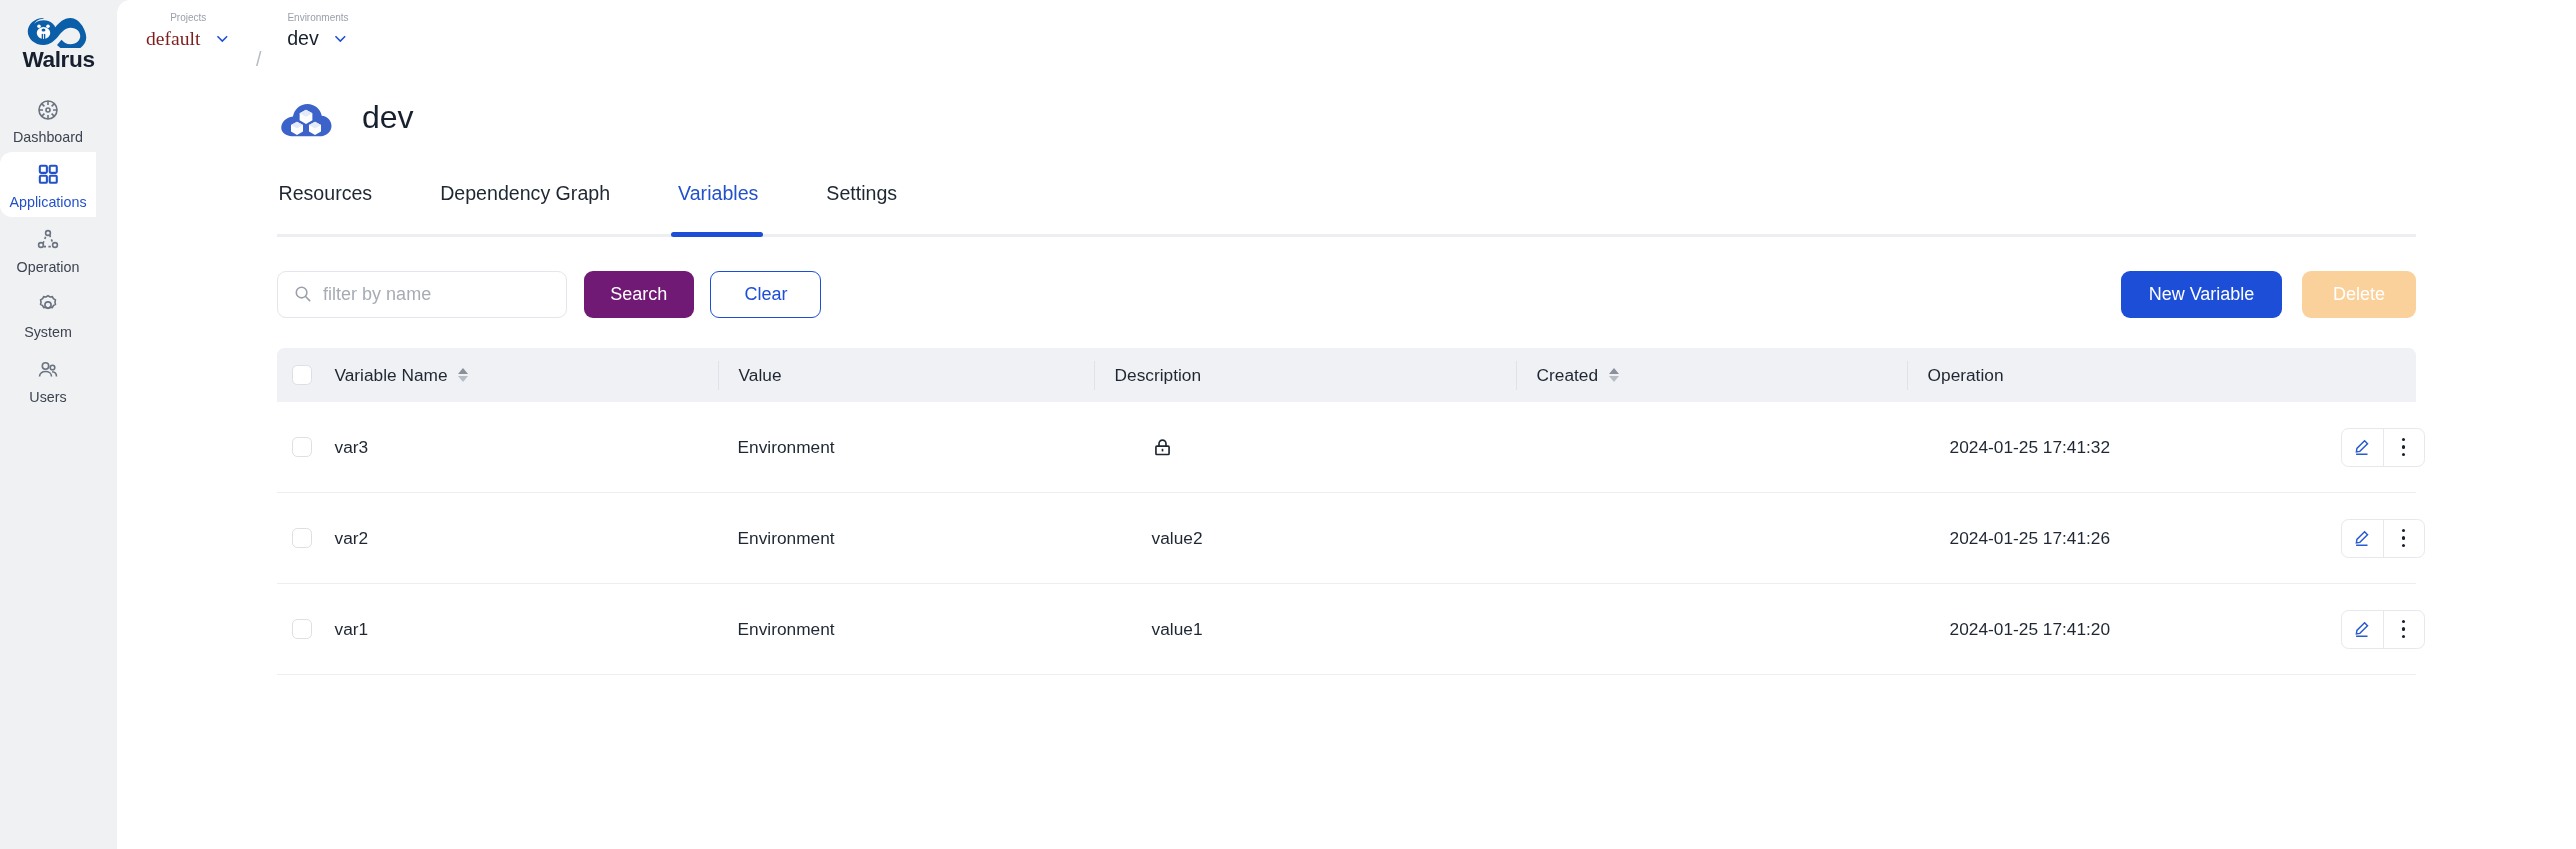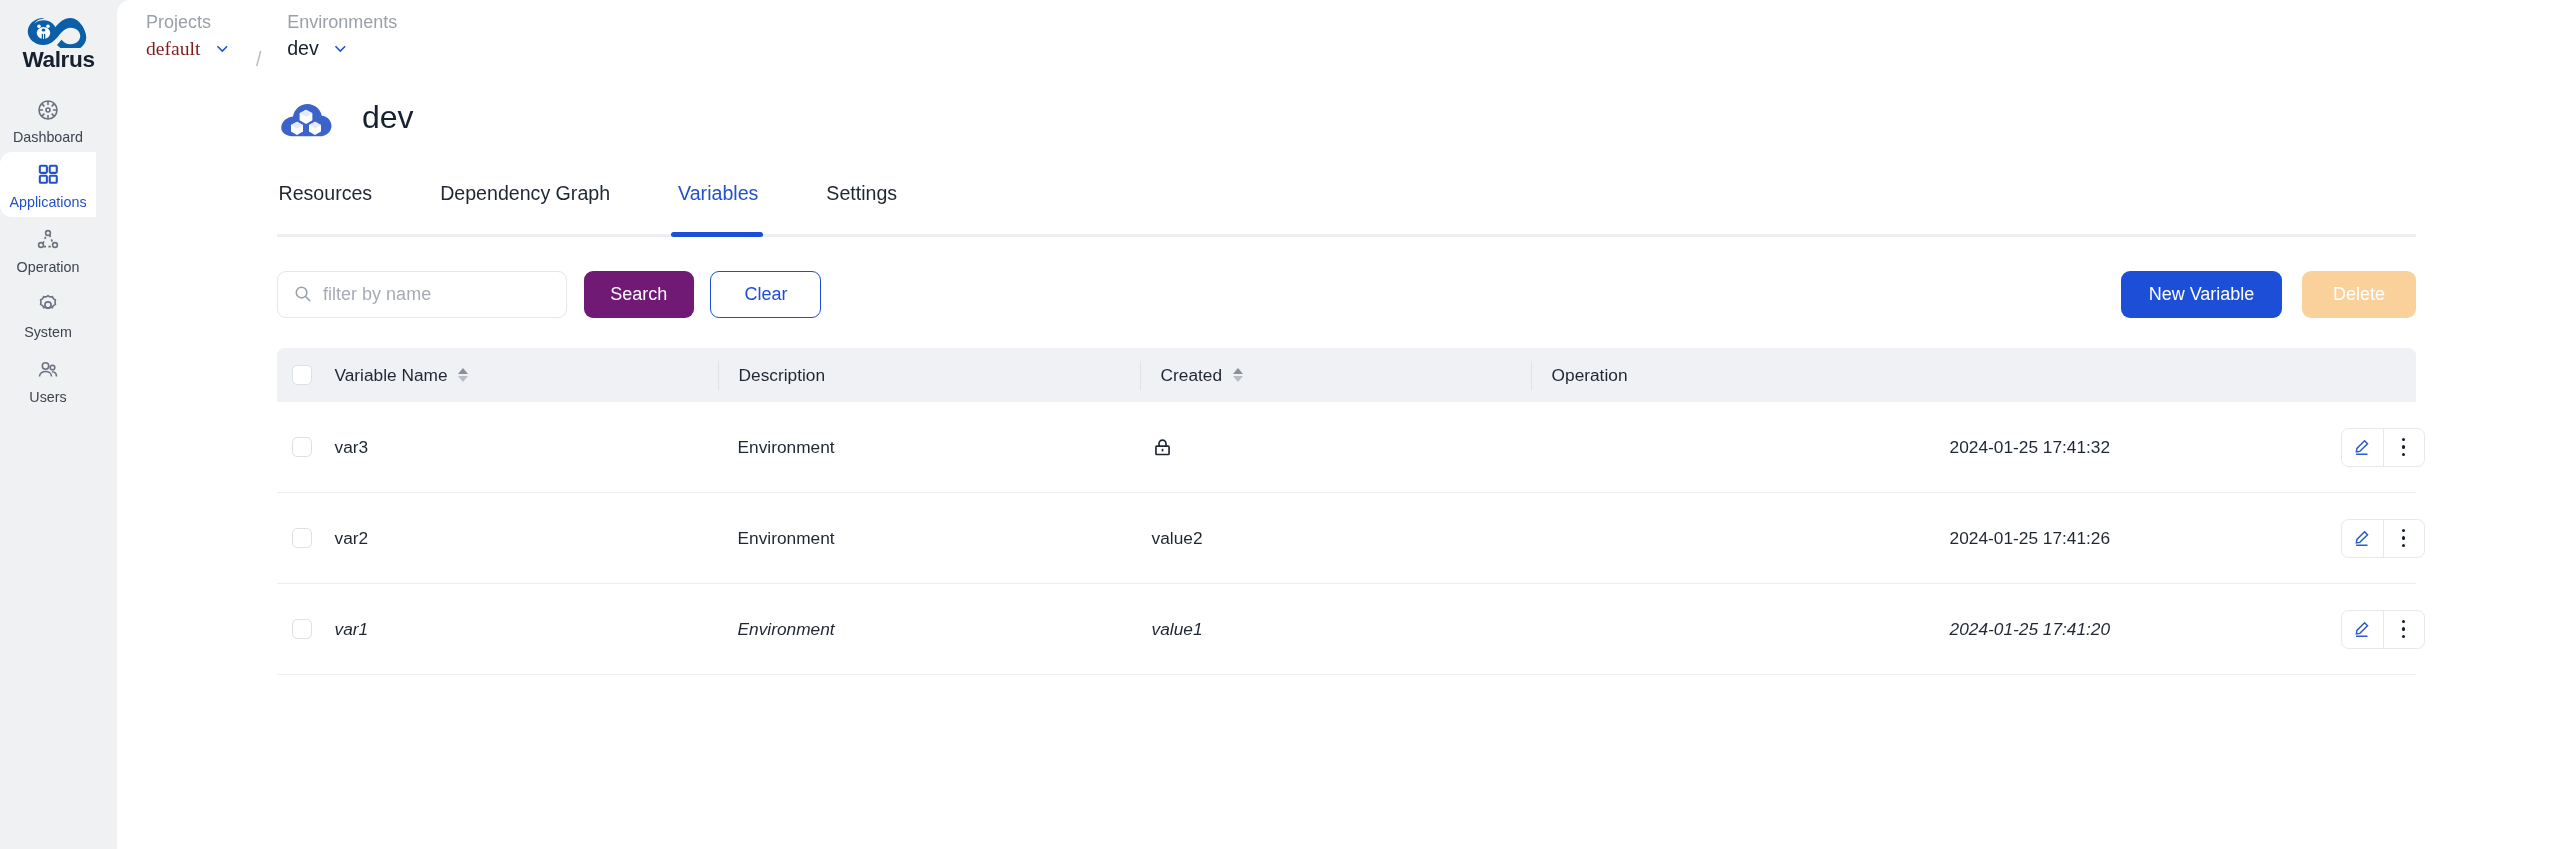--- a/index.html
+++ b/index.html
@@ -41,21 +41,21 @@
   
   .main {
     flex: 1; height: 849px; background: #ffffff;
     border-top-left-radius: 13.5px;
     position: relative; overflow: hidden;
   }
 
   
   .crumbbar { display: flex; align-items: flex-start; padding: 12px 0 0 29px; height: 72px; }
   .crumb { display: flex; flex-direction: column; gap: 3px; }
-  .crumb-cap { font-size: 18px; color: #9aa0aa; line-height: 1.2; }
+  .crumb-cap { font-size: 10px; color: #9aa0aa; line-height: 1.2; text-align: center; }
   .crumb-val-row { display: flex; align-items: center; gap: 13.5px; cursor: pointer; }
   .crumb-val { font-size: 19.6px; line-height: 1.2; }
   .crumb-val.link { color: #7f1d1d; font-family: Liberation Serif, serif; }
   .crumb-val.plain { color: #16202e; }
   .chev { width: 16.6px; height: 16.6px; display: block; }
   .crumb-sep { font-size: 19.6px; color: #b6bcc6; margin: 0 25.6px; align-self: flex-end; padding-bottom: 1.5px; }
 
   
   .envbar { display: flex; align-items: center; gap: 29px; padding: 7.5px 0 0 162px; height: 83px; }
   .env-ico { width: 54px; height: 47px; display: block; }
@@ -103,21 +103,21 @@
   .table { margin: 30px 0 0 160px; padding-right: 160px; }
   .thead {
     display: flex; align-items: center; height: 54px;
     background: #f0f1f4; border-radius: 7.5px 7.5px 0 0;
     color: #1f2733; font-size: 17.3px;
   }
   .trow {
     display: flex; align-items: center; height: 91px;
     border-bottom: 1.1px solid #eceef1; font-size: 17.3px; color: #1f2733; background: #fff;
   }
-  .trow:last-child { border-bottom: 1.1px solid #eceef1; font-style: italic; }
+  .trow:last-child { border-bottom: 1.1px solid #eceef1; }
   .c-check { width: 50px; min-width: 50px; display: flex; align-items: center; justify-content: center; }
   .c-name  { width: 391px; min-width: 391px; display: flex; align-items: center; gap: 10.5px; padding-left: 7.5px; }
   .c-scope { width: 414px; min-width: 414px; padding-left: 19.6px; }
   .c-value { width: 376px; min-width: 376px; padding-left: 19.6px; display: flex; align-items: center; }
   .c-desc  { width: 422px; min-width: 422px; padding-left: 19.6px; }
   .c-created { width: 391px; min-width: 391px; padding-left: 19.6px; display: flex; align-items: center; gap: 10.5px; }
   .c-op    { flex: 1; padding-left: 19.6px; display: flex; align-items: center; }
   .thead .c-scope, .thead .c-value, .thead .c-desc, .thead .c-created, .thead .c-op { border-left: 1.1px solid #dfe2e7; height: 29px; display: flex; align-items: center; }
   .thead .c-created { gap: 10.5px; }
 
@@ -288,20 +288,23 @@
         <div class="c-check">
           <span class="cbox"></span>
         </div>
         <div class="c-name">
           <span>Variable Name</span>
           <span class="sort">
               <i class="up"></i>
               <i class="dn"></i>
             </span>
         </div>
+        <div class="c-value">
+          <span>Value</span>
+        </div>
         <div class="c-desc">
           <span>Description</span>
         </div>
         <div class="c-created">
           <span>Created</span>
           <span class="sort">
               <i class="up"></i>
               <i class="dn"></i>
             </span>
         </div>

